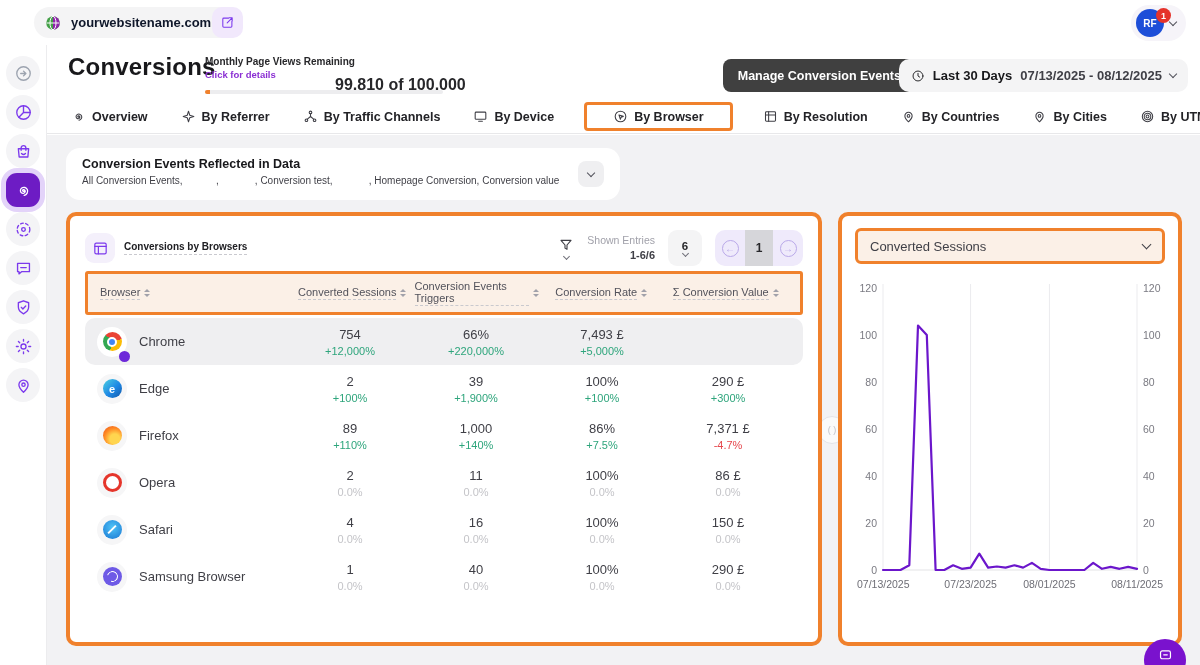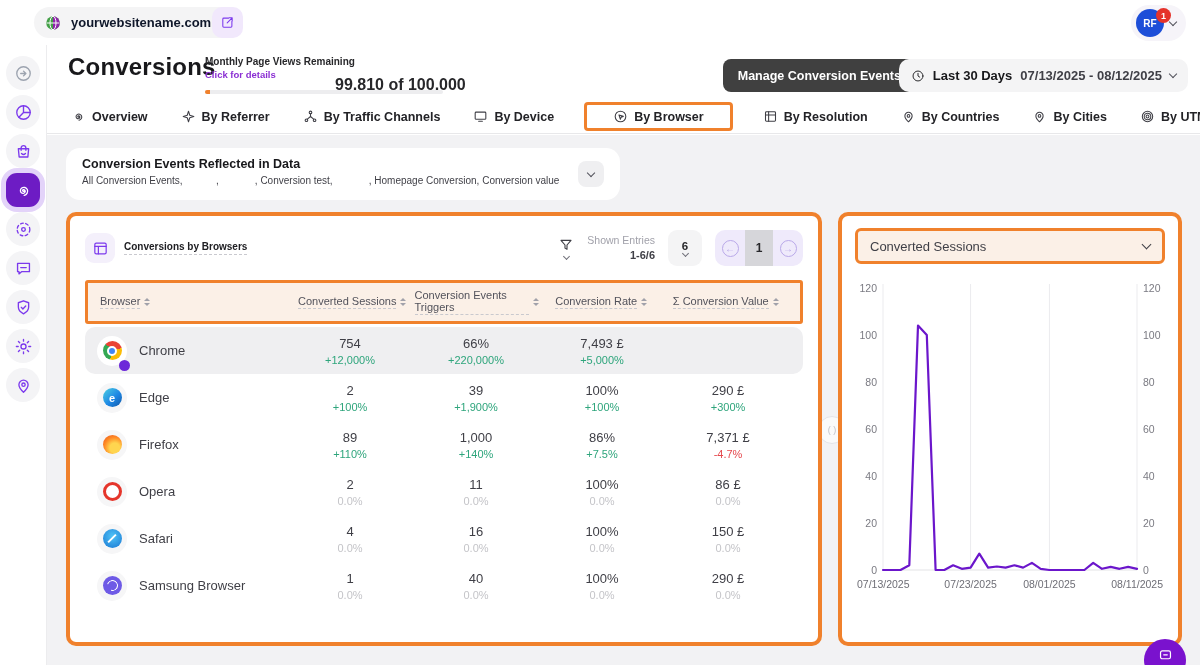--- a/index.html
+++ b/index.html
@@ -81,21 +81,21 @@
   .pagesize { width:34px; height:36px; border-radius:9px; background:#f4f4f5; display:flex; flex-direction:column; align-items:center; justify-content:center; gap:2px; cursor:pointer; }
   .pagesize .pv { font-size:11.5px; font-weight:600; color:#27272a; }
   .pagesize .chev { width:5px; height:5px; border-color:#71717a; }
   .pager { height:36px; border-radius:10px; background:#efeafb; display:flex; align-items:center; overflow:hidden; }
   .pg-arrow { width:30px; height:36px; display:flex; align-items:center; justify-content:center; border:none; background:transparent; cursor:pointer; color:#b9a8e8; }
   .pg-arrow span { width:17px; height:17px; border:1.3px solid currentColor; border-radius:50%; font-size:10px; line-height:15px; text-align:center; display:block; }
   .pg-num { width:28px; height:36px; background:#d6d6da; color:#27272a; font-size:12px; font-weight:600; display:flex; align-items:center; justify-content:center; }
 
   
   .tgrid { display:grid; grid-template-columns:190px 1fr 1fr 1fr 1fr; align-items:center; }
-  .col-head { margin-top:12px; background:#fbf0e7; border:3px solid #f0812c; border-radius:3px; padding:6px 12px; }
+  .col-head { margin-top:3px; background:#fbf0e7; border:3px solid #f0812c; border-radius:3px; padding:6px 12px; }
   .col-head .hc { font-size:11px; color:#52525b; display:flex; align-items:center; justify-content:center; gap:4px; }
   .col-head .hc:first-child { justify-content:flex-start; }
   .col-head .ht { border-bottom:1px dashed #c9c9ce; padding-bottom:1px; }
   .sort { display:inline-flex; flex-direction:column; gap:2px; }
   .sort i { width:0; height:0; border-left:3px solid transparent; border-right:3px solid transparent; display:block; }
   .sort .u { border-bottom:3.5px solid #a1a1aa; }
   .sort .d { border-top:3.5px solid #a1a1aa; }
 
   .rows { margin-top:3px; }
   .trow { height:47px; padding:0 12px 0 12px; border-radius:10px; cursor:pointer; }

